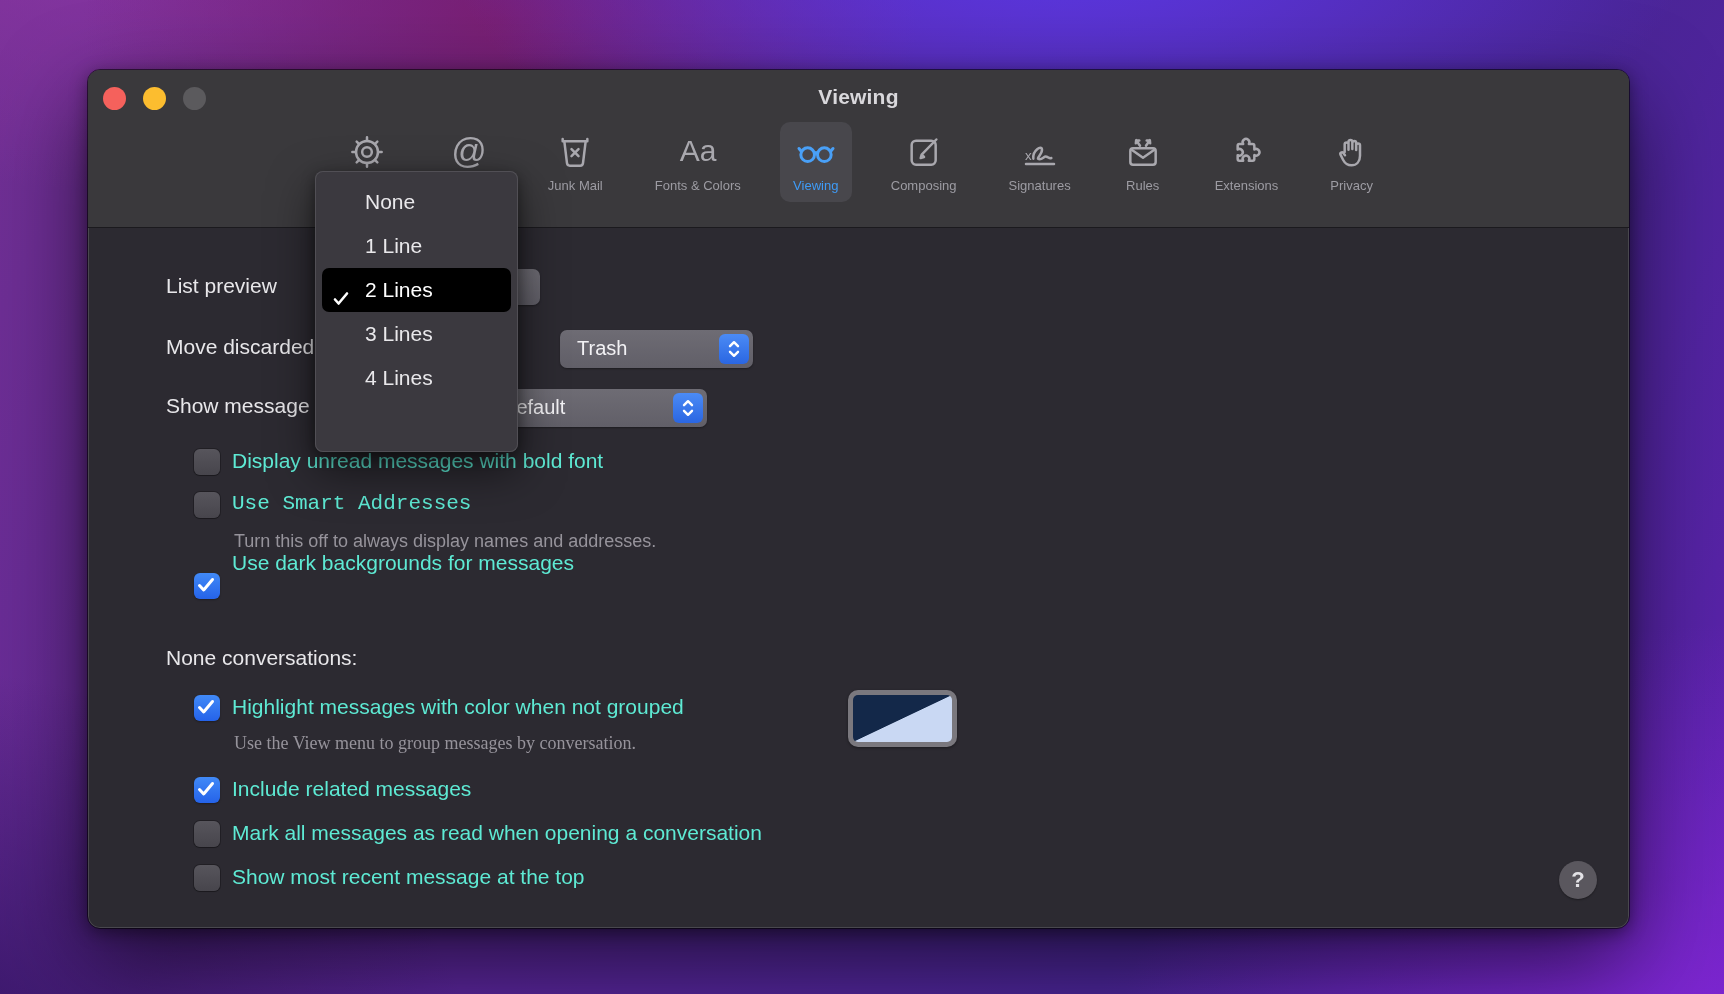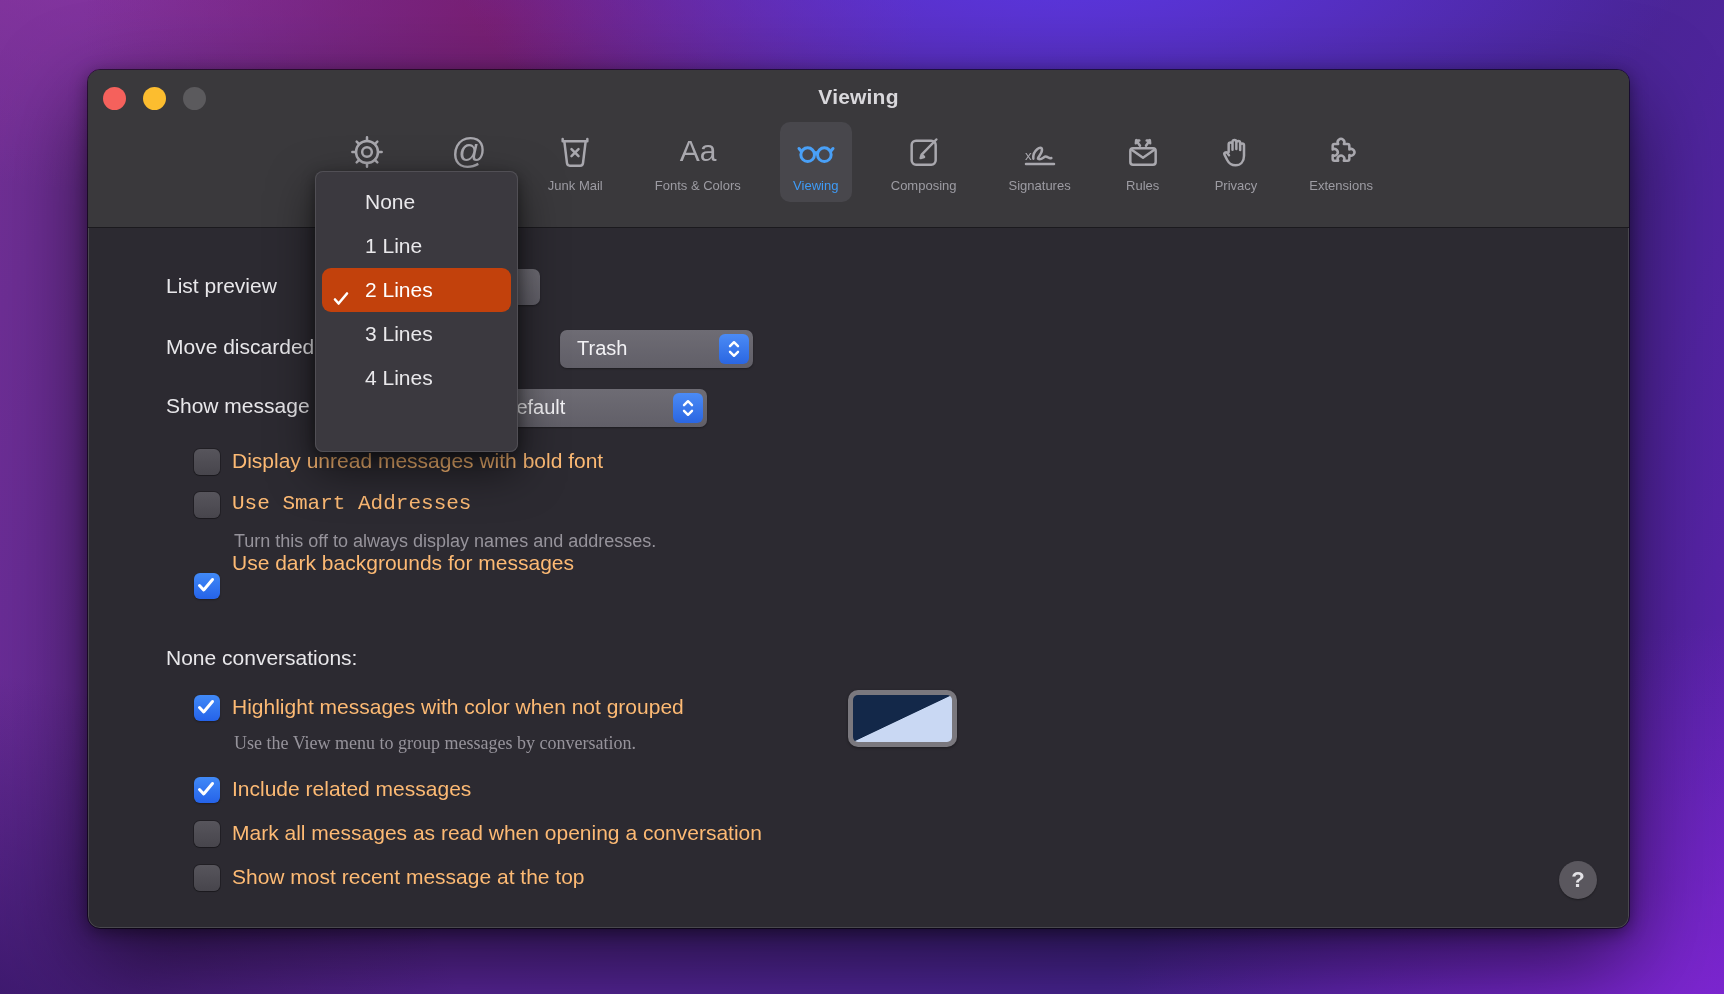--- a/index.html
+++ b/index.html
@@ -69,35 +69,35 @@
   .stepper svg{stroke:#fff;fill:none;stroke-width:2.4;stroke-linecap:round;stroke-linejoin:round;}
 
   .checkbox{
     position:absolute;left:106px;width:26px;height:26px;border-radius:6px;
     background:linear-gradient(#57555c,#47454c);
     box-shadow:0 0 0 1px rgba(0,0,0,.25), 0 1px 1px rgba(0,0,0,.2);
   }
   .checkbox svg{display:none;}
   .checkbox.on{background:linear-gradient(#418af7,#2563e9);box-shadow:0 1px 2px rgba(0,0,0,.3);}
   .checkbox.on svg{display:block;stroke:#fff;fill:none;stroke-width:3;stroke-linecap:round;stroke-linejoin:round;}
-  .cb-label{position:absolute;left:144px;font-size:21px;color:#fdba74;white-space:nowrap;}
+  .cb-label{position:absolute;left:144px;font-size:21px;color:#5eead4;white-space:nowrap;}
 
   
   .menu{
     position:absolute;left:227px;top:101px;width:203px;height:281px;z-index:60;
     background:#3b393f;border-radius:8px;
     box-shadow:0 0 0 1px #514f55 inset, 0 18px 45px rgba(0,0,0,.55), 0 4px 14px rgba(0,0,0,.4);
     padding:9px 0;
   }
   .menu-item{
     position:relative;height:44px;margin:0 7px;border-radius:7px;
     font-size:21px;color:#e9e8eb;line-height:44px;padding-left:43px;
     white-space:nowrap;
   }
-  .menu-item.on{background:#c2410c;color:#fff;border-radius:9px;}
+  .menu-item.on{background:#000000;color:#fff;}
   .menu-item .check{display:none;position:absolute;left:9px;top:12px;}
   .menu-item.on .check{display:block;}
   .menu-item .check svg{stroke:#fff;fill:none;stroke-width:2.6;stroke-linecap:round;stroke-linejoin:round;}
 
   
   .colorwell{
     position:absolute;left:760px;top:620px;width:109px;height:57px;border-radius:10px;
     background:#7a787e;box-shadow:0 1px 3px rgba(0,0,0,.4);
     padding:5px;
   }
@@ -207,33 +207,33 @@
                 <path d="M5.2 10.6L12 15.4l6.8-4.8"></path>
                 <path d="M10.2 8.2L7.9 4.9M7.9 4.9l-0.2 1.9M7.9 4.9l1.9 0.2M13.8 8.2l2.3-3.3M16.1 4.9l0.2 1.9M16.1 4.9l-1.9 0.2"></path>
               </svg>
           </span>
           <span class="tb-label">Rules</span>
         </div>
 
         <div class="tb-item">
           <span class="tb-icon">
             <svg width="40" height="40" viewBox="0 0 24 24">
+                <path d="M8 7.2h2.3a2 2 0 1 1 3.4 0H16a1 1 0 0 1 1 1v2.3a2 2 0 1 1 0 3.4v2.3a1 1 0 0 1-1 1h-2.3a2 2 0 1 0-3.4 0H8a1 1 0 0 1-1-1v-2.3a2 2 0 1 0 0-3.4V8.2a1 1 0 0 1 1-1z"></path>
+              </svg>
+          </span>
+          <span class="tb-label">Extensions</span>
+        </div>
+
+        <div class="tb-item">
+          <span class="tb-icon">
+            <svg width="40" height="40" viewBox="0 0 24 24">
                 <path d="M7.6 12V7.4a1.15 1.15 0 0 1 2.3 0v3.2M9.9 10.6V5.9a1.15 1.15 0 0 1 2.3 0v4.3M12.2 10.2V6.6a1.15 1.15 0 0 1 2.3 0v4.2M14.5 10.8V8a1.15 1.15 0 0 1 2.3 0v6.2c0 3.6-2.1 5.8-5.1 5.8-2.6 0-3.9-1.1-5-3.2l-1.6-3.2c-.5-1 .9-1.9 1.7-1l1 1.3"></path>
               </svg>
           </span>
           <span class="tb-label">Privacy</span>
-        </div>
-
-        <div class="tb-item">
-          <span class="tb-icon">
-            <svg width="40" height="40" viewBox="0 0 24 24">
-                <path d="M8 7.2h2.3a2 2 0 1 1 3.4 0H16a1 1 0 0 1 1 1v2.3a2 2 0 1 1 0 3.4v2.3a1 1 0 0 1-1 1h-2.3a2 2 0 1 0-3.4 0H8a1 1 0 0 1-1-1v-2.3a2 2 0 1 0 0-3.4V8.2a1 1 0 0 1 1-1z"></path>
-              </svg>
-          </span>
-          <span class="tb-label">Extensions</span>
         </div>
 
       </div>
     </div>
 
     <div class="label" style="left:78px;top:204px;">List preview</div>
     <div class="popup" style="left:390px;top:199px;width:62px;height:36px;z-index:5;"></div>
 
     <div class="label" style="left:78px;top:265px;">Move discarded messages into:</div>
     <div class="popup" style="left:472px;top:260px;width:193px;">

